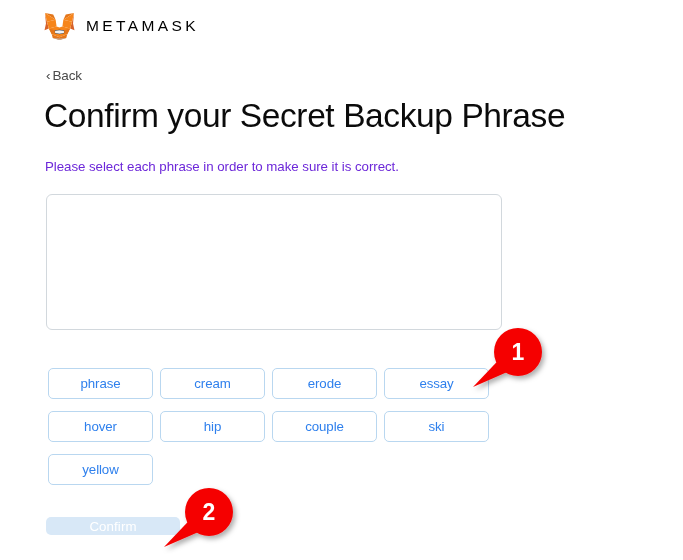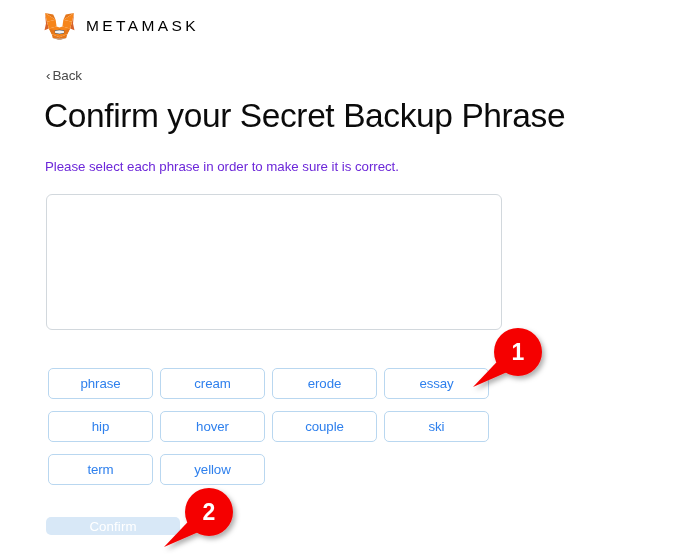--- a/index.html
+++ b/index.html
@@ -181,25 +181,24 @@
 <h1 class="page-title">Confirm your Secret Backup Phrase</h1>
 <p class="page-subtitle">Please select each phrase in order to make sure it is correct.</p>
 
 <div class="phrase-box"></div>
 
 <div class="chip-grid">
   <div class="chip">phrase</div>
   <div class="chip">cream</div>
   <div class="chip">erode</div>
   <div class="chip">essay</div>
+  <div class="chip">hover</div>
   <div class="chip">hip</div>
-  <div class="chip">hover</div>
   <div class="chip">couple</div>
   <div class="chip">ski</div>
-  <div class="chip">term</div>
   <div class="chip">yellow</div>
 </div>
 
 <button class="confirm-button" disabled="">Confirm</button>
 
 <div class="marker" id="marker-1">
   <svg width="86" height="82" viewBox="0 0 86 82" xmlns="http://www.w3.org/2000/svg">
     <defs>
       <filter id="msh1" x="-40%" y="-40%" width="190%" height="190%">
         <feDropShadow dx="2.5" dy="3" stdDeviation="2.6" flood-color="#000000" flood-opacity="0.32"></feDropShadow>

